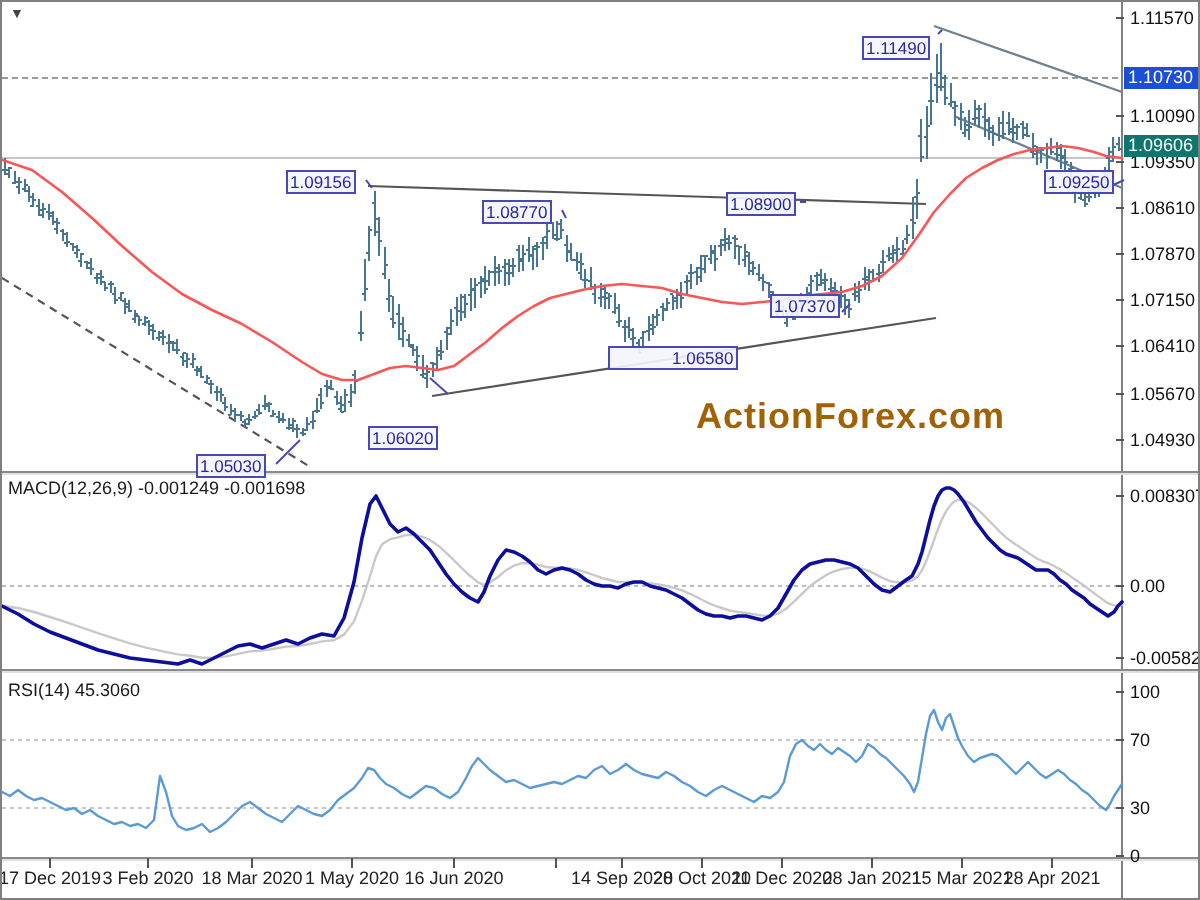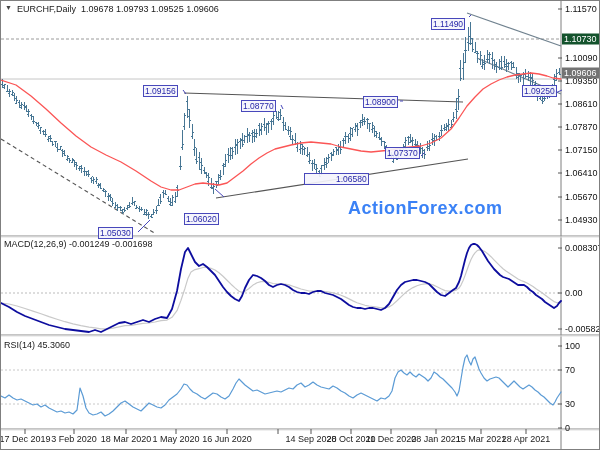--- a/index.html
+++ b/index.html
@@ -2,21 +2,21 @@
 <html><head>
 <meta charset="utf-8">
 <style>
   html,body{margin:0;padding:0;background:#fff;font-family:"Liberation Sans",sans-serif;}
   #stage{position:relative;width:600px;height:450px;background:#fff;overflow:hidden;
          border:1px solid #7f7f7f;box-sizing:border-box;}
   #chart-svg{position:absolute;left:0;top:0;z-index:1;}
   .hdr{position:absolute;z-index:3;font-size:9px;color:#1a1a1a;white-space:nowrap;}
   #collapse{position:absolute;left:4px;top:3px;z-index:3;font-size:7px;color:#444;cursor:pointer;}
   #watermark{position:absolute;left:347px;top:197px;z-index:0;font-size:18px;font-weight:bold;
-             color:#3b82f6;letter-spacing:0.5px;}
+             color:#a16207;letter-spacing:0.5px;}
   .axlbl{position:absolute;left:564px;z-index:3;font-size:9px;color:#111;white-space:nowrap;
          transform:translateY(-50%);}
   .axbox{position:absolute;left:561px;z-index:4;font-size:9px;color:#fff;white-space:nowrap;
          padding:0px 2px 1px 2px;transform:translateY(-50%);}
   .datelbl{position:absolute;top:433px;z-index:3;font-size:9px;color:#222;white-space:nowrap;
            transform:translateX(-50%);}
   .ann{position:absolute;z-index:3;font-size:8.5px;color:#2626a8;background:rgba(244,244,252,.92);
        border:1px solid #4848bb;padding:0 1px;line-height:10px;white-space:nowrap;}
 </style>
 </head>
@@ -779,45 +779,41 @@
       <line x1="280" y1="104" x2="282" y2="108" stroke="#4848bb" stroke-width="1"></line>
       <line x1="402" y1="100" x2="399" y2="100" stroke="#4848bb" stroke-width="1"></line>
       <line x1="223" y1="196" x2="214" y2="188" stroke="#4848bb" stroke-width="1"></line>
       <line x1="137" y1="231" x2="149" y2="219" stroke="#4848bb" stroke-width="1"></line>
       <line x1="343" y1="177" x2="340" y2="177" stroke="#4848bb" stroke-width="1"></line>
       <line x1="424" y1="151" x2="420" y2="155" stroke="#4848bb" stroke-width="1"></line>
       <line x1="470" y1="14" x2="468" y2="16" stroke="#4848bb" stroke-width="1"></line>
       <line x1="561" y1="89" x2="546" y2="96" stroke="#4848bb" stroke-width="1"></line>
     </svg>
   <div id="collapse">▼</div>
-  <div class="hdr" style="left:16px;top:3px;">
-    <span>EURCHF,Daily</span>&nbsp;
-    <span>1.09678 1.09793 1.09525 1.09606</span>
-  </div>
   <div class="hdr" style="left:3px;top:238px;">MACD(12,26,9) -0.001249 -0.001698</div>
   <div class="hdr" style="left:3px;top:339px;">RSI(14) 45.3060</div>
   <div id="axis-col">
       <div class="axlbl" style="top: 8px;">1.11570</div>
       <div class="axlbl" style="top: 57px;">1.10090</div>
       <div class="axlbl" style="top: 80px;">1.09350</div>
       <div class="axlbl" style="top: 103px;">1.08610</div>
       <div class="axlbl" style="top: 126px;">1.07870</div>
       <div class="axlbl" style="top: 149px;">1.07150</div>
       <div class="axlbl" style="top: 172px;">1.06410</div>
       <div class="axlbl" style="top: 196px;">1.05670</div>
       <div class="axlbl" style="top: 219px;">1.04930</div>
       <div class="axlbl" style="top: 247px;">0.008307</div>
       <div class="axlbl" style="top: 292px;">0.00</div>
       <div class="axlbl" style="top: 328px;">-0.005828</div>
       <div class="axlbl" style="top: 345px;">100</div>
       <div class="axlbl" style="top: 369px;">70</div>
       <div class="axlbl" style="top: 403px;">30</div>
       <div class="axlbl" style="top: 427px;">0</div>
-      <div class="axbox" style="top: 38px; background: #14532d;">1.10730</div>
-      <div class="axbox" style="top: 72px; background: #737373;">1.09606</div>
+      <div class="axbox" style="top: 38px; background: #1d4ed8;">1.10730</div>
+      <div class="axbox" style="top: 72px; background: #0f766e;">1.09606</div>
     </div>
   <div id="date-row">
       <div class="datelbl" style="left: 24px;">17 Dec 2019</div>
       <div class="datelbl" style="left: 73px;">3 Feb 2020</div>
       <div class="datelbl" style="left: 125px;">18 Mar 2020</div>
       <div class="datelbl" style="left: 175px;">1 May 2020</div>
       <div class="datelbl" style="left: 226px;">16 Jun 2020</div>
       <div class="datelbl" style="left: 277px; margin-top: 26px;">30 Jul 2020</div>
       <div class="datelbl" style="left: 310px;">14 Sep 2020</div>
       <div class="datelbl" style="left: 350px;">28 Oct 2020</div>

